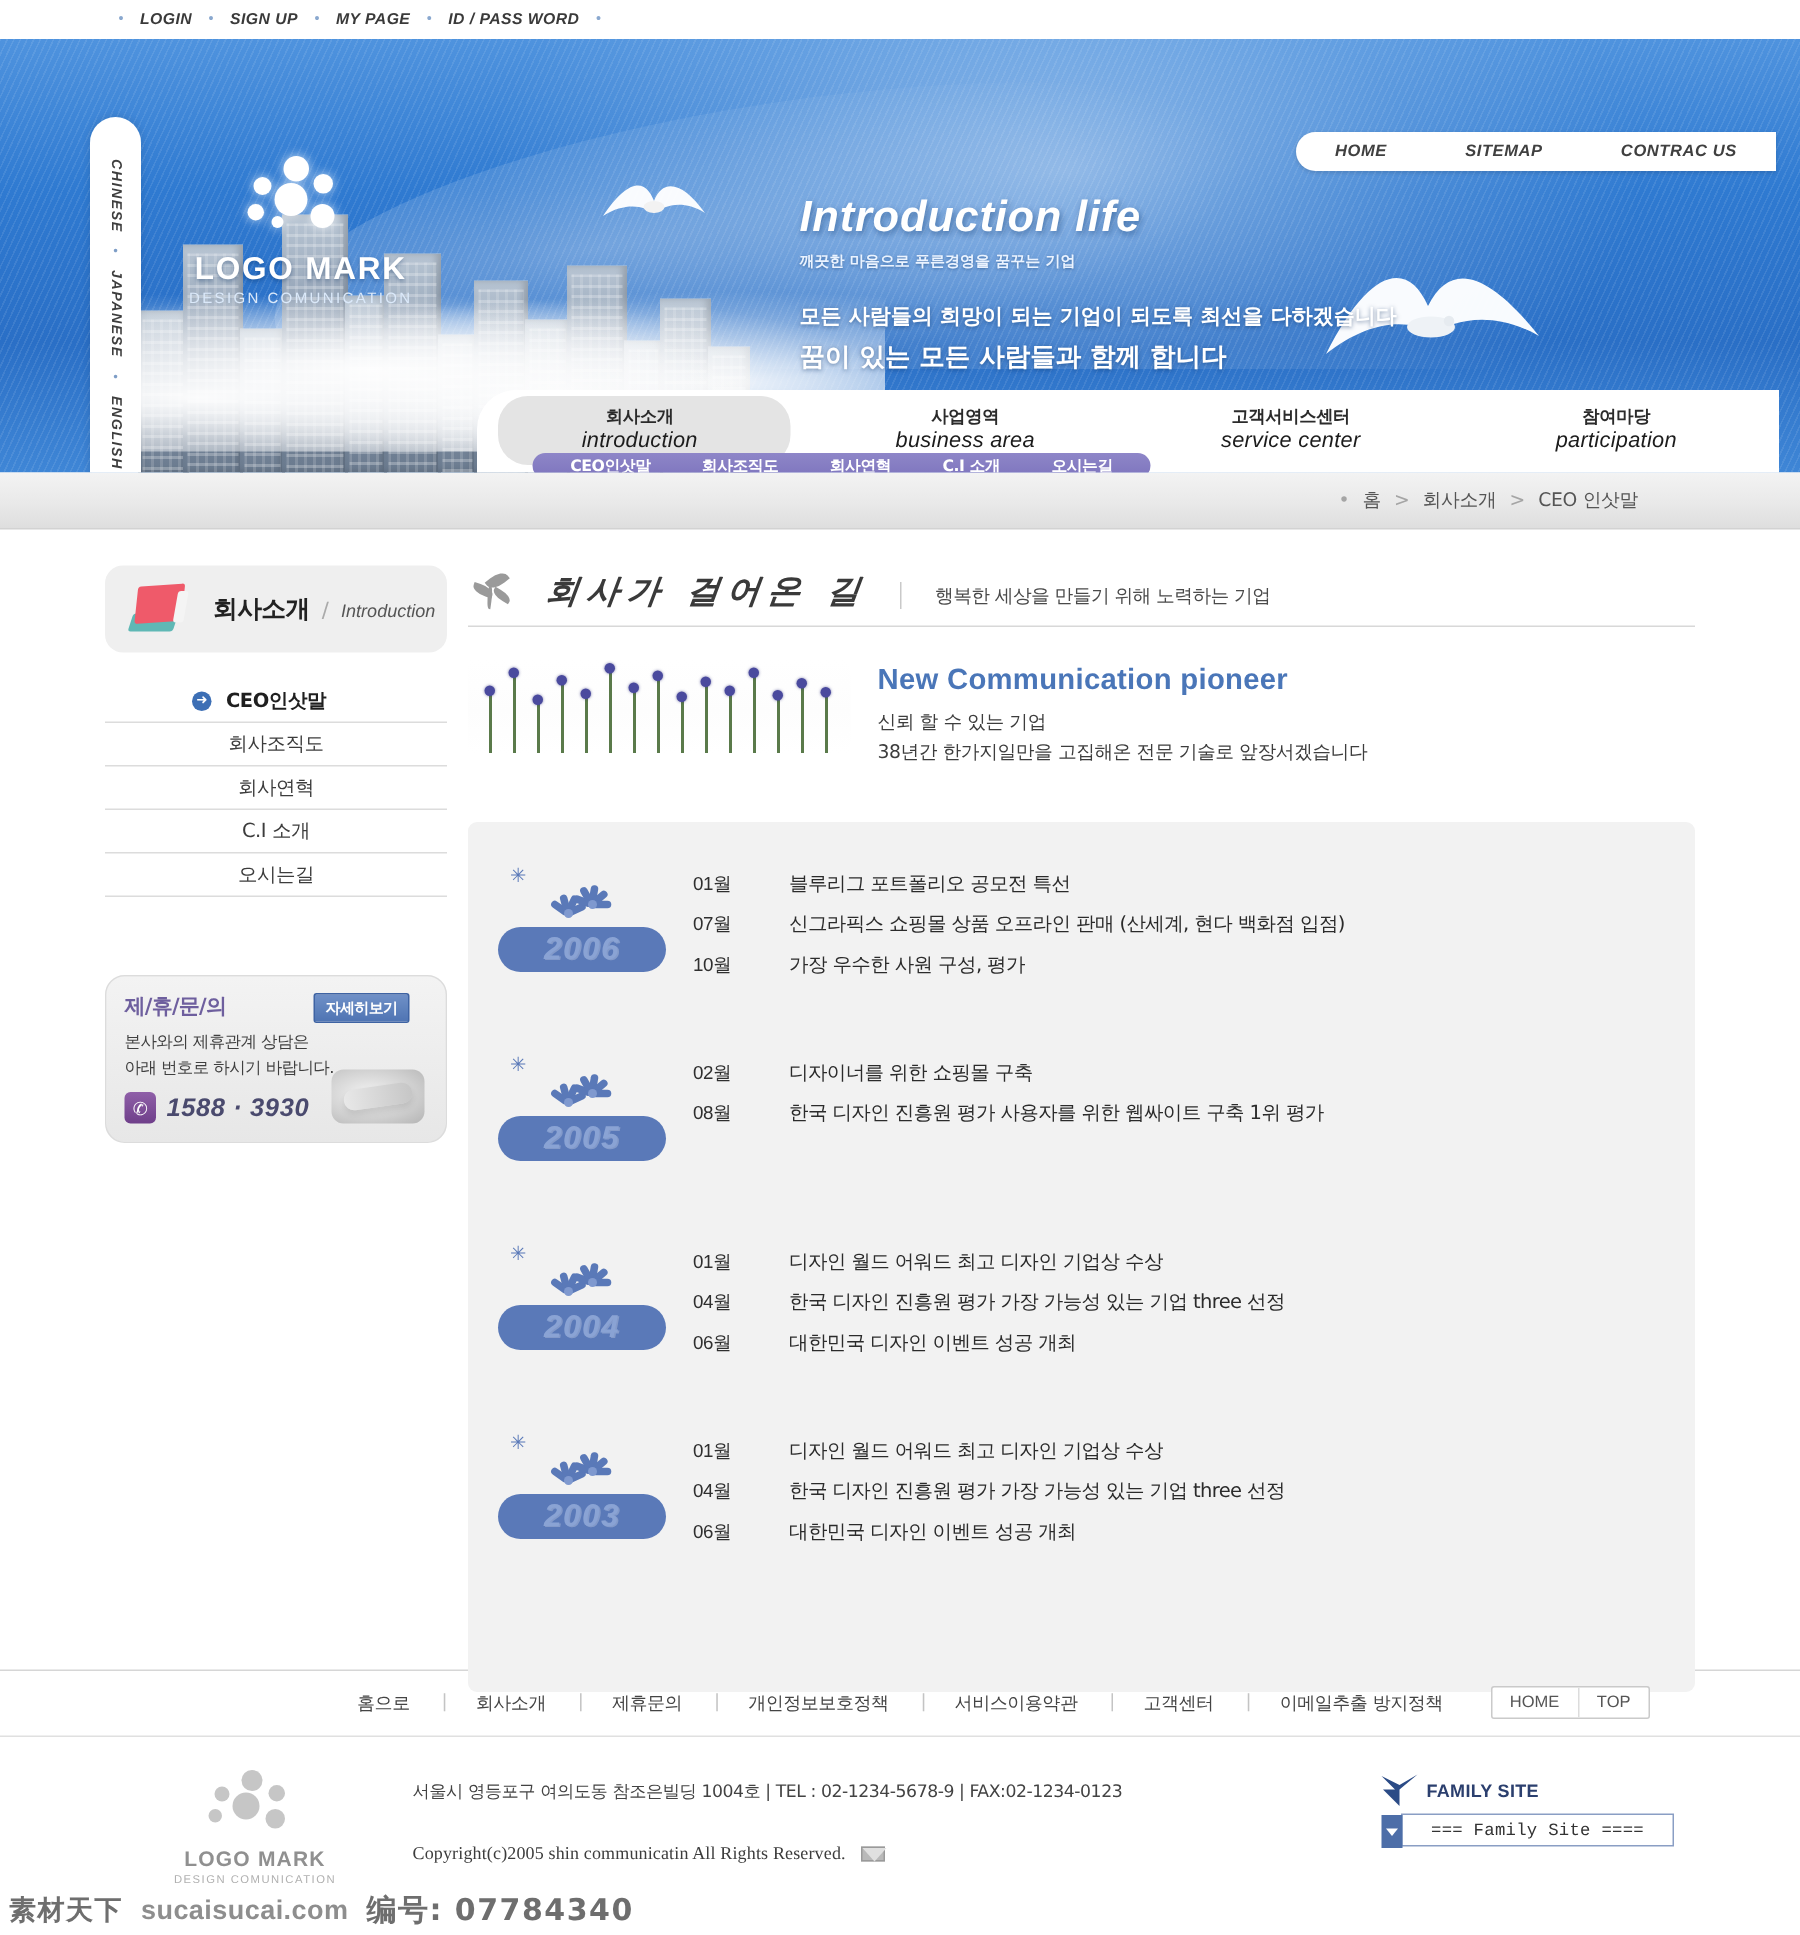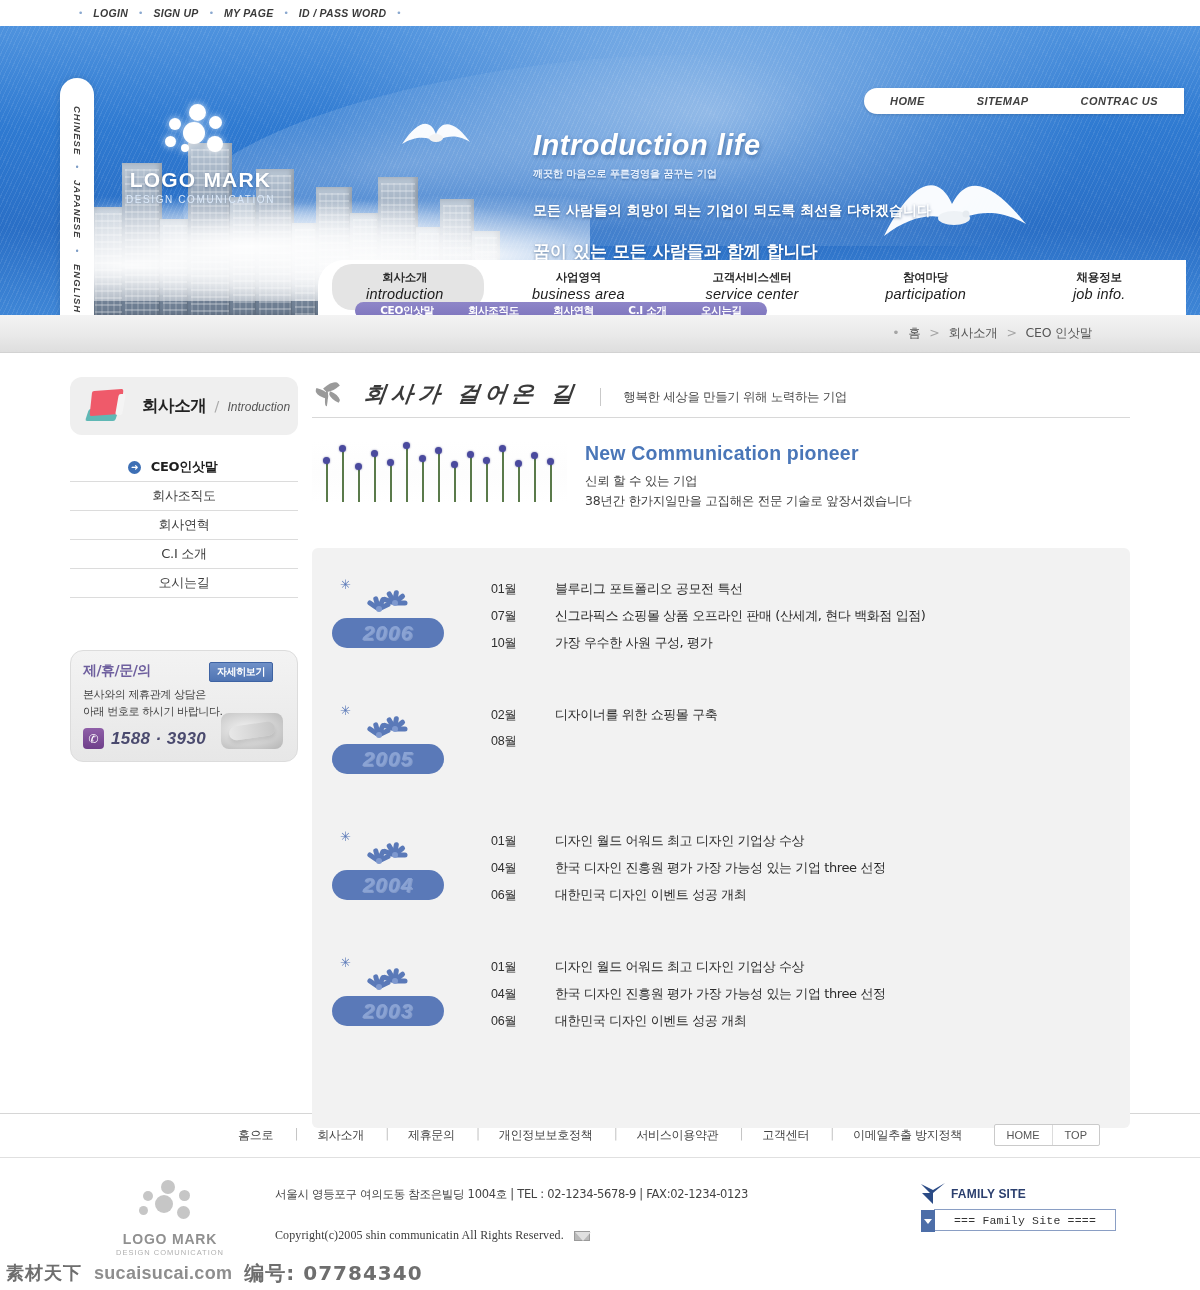--- a/index.html
+++ b/index.html
@@ -136,21 +136,21 @@
   }
   .hero-sub {
     font-size:10px; font-weight:bold; color:#eaf3ff; margin-top:5px;
     text-shadow:0 1px 2px rgba(0,40,90,0.4);
   }
   .hero-line1 {
     font-size:14px; font-weight:bold; color:#ffffff; margin-top:21px;
     text-shadow:0 1px 3px rgba(0,40,90,0.5);
   }
   .hero-line2 {
-    font-size:17px; font-weight:bold; color:#ffffff; margin-top:20px;
+    font-size:17px; font-weight:bold; color:#ffffff; margin-top:6px;
     text-shadow:0 1px 3px rgba(0,40,90,0.5);
   }
 
   .bird { position:absolute; z-index:8; }
   .bird svg { display:block; }
 
   .topright-nav {
     position:absolute; right:16px; top:62px; z-index:10;
     width:320px; height:26px;
     background:#ffffff; border-radius:13px 0 0 13px;
@@ -337,21 +337,21 @@
     display:flex; align-items:center; justify-content:center;
     font-family:"Liberation Sans", sans-serif;
     font-size:21px; font-style:italic; font-weight:bold;
     color:#8aa3d4; letter-spacing:1px;
     text-shadow:1px 1px 0 rgba(255,255,255,0.25);
   }
   .hist-rows { flex:1; padding-top:6px; }
   .hist-row { display:flex; gap:24px; margin-bottom:9px; align-items:baseline; }
   .hist-month {
     font-family:"Liberation Sans", sans-serif;
-    width:40px; flex:0 0 auto; font-size:12.5px; color:#2f2f2f; letter-spacing:-0.3px;margin-left:29px;
+    width:40px; flex:0 0 auto; font-size:12.5px; color:#2f2f2f; letter-spacing:-0.3px;
   }
   .hist-desc { font-size:13px; color:#2b2b2b; letter-spacing:-0.4px; }
 
   
   .footer { width:1200px; border-top:1px solid #d6d6d6; }
   .foot-links {
     height:44px; display:flex; align-items:center; justify-content:center;
     gap:0; border-bottom:1px solid #e0e0e0; position:relative;
   }
   .foot-links a {
@@ -541,24 +541,20 @@
         <div class="nav-ko">사업영역</div>
         <div class="nav-en">business area</div>
       </div>
       <div class="nav-item">
         <div class="nav-ko">고객서비스센터</div>
         <div class="nav-en">service center</div>
       </div>
       <div class="nav-item">
         <div class="nav-ko">참여마당</div>
         <div class="nav-en">participation</div>
-      </div>
-      <div class="nav-item">
-        <div class="nav-ko">채용정보</div>
-        <div class="nav-en">job info.</div>
       </div>
     </div>
     <div class="submenu">
       <span>CEO인삿말</span>
       <span>회사조직도</span>
       <span>회사연혁</span>
       <span>C.I 소개</span>
       <span>오시는길</span>
     </div>
   </div>
@@ -744,20 +740,21 @@
           <div class="yb-pill"></div>
           <div class="yb-text">2005</div>
         </div>
         <div class="hist-rows">
           <div class="hist-row">
             <span class="hist-month">02월</span>
             <span class="hist-desc">디자이너를 위한 쇼핑몰 구축</span>
           </div>
           <div class="hist-row">
             <span class="hist-month">08월</span>
+            <span class="hist-desc">한국 디자인 진흥원 평가 사용자를 위한 웹싸이트 구축 1위 평가</span>
           </div>
         </div>
       </div>
 
       <div class="hist-block">
         <div class="year-badge">
           <span class="yb-spark">✳</span>
           <div class="yb-flowers">
             <span class="fw" style="left:0px; top:6px;">
                 <i style="transform:rotate(-55deg)"></i>

